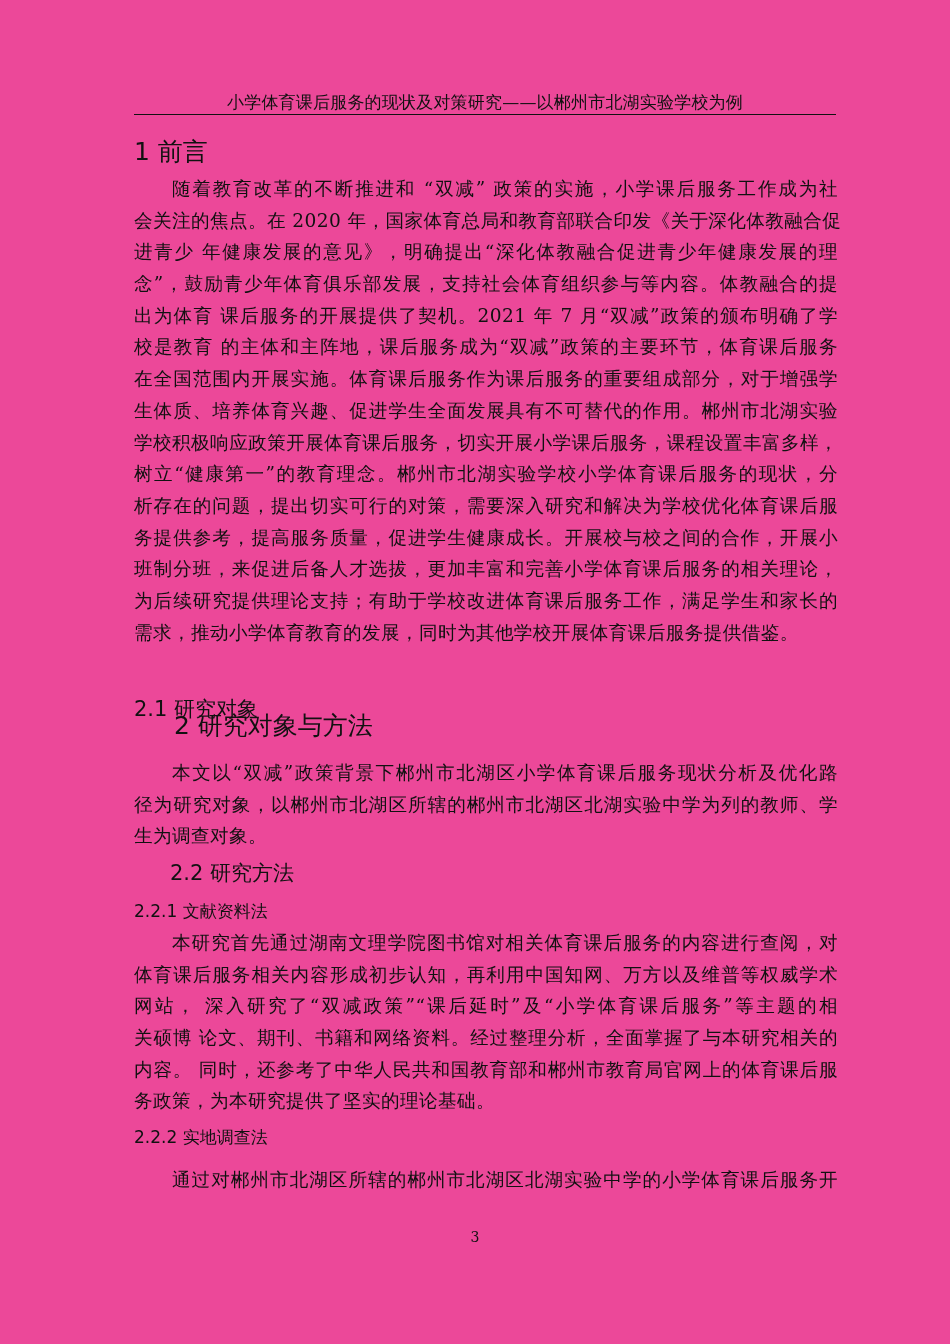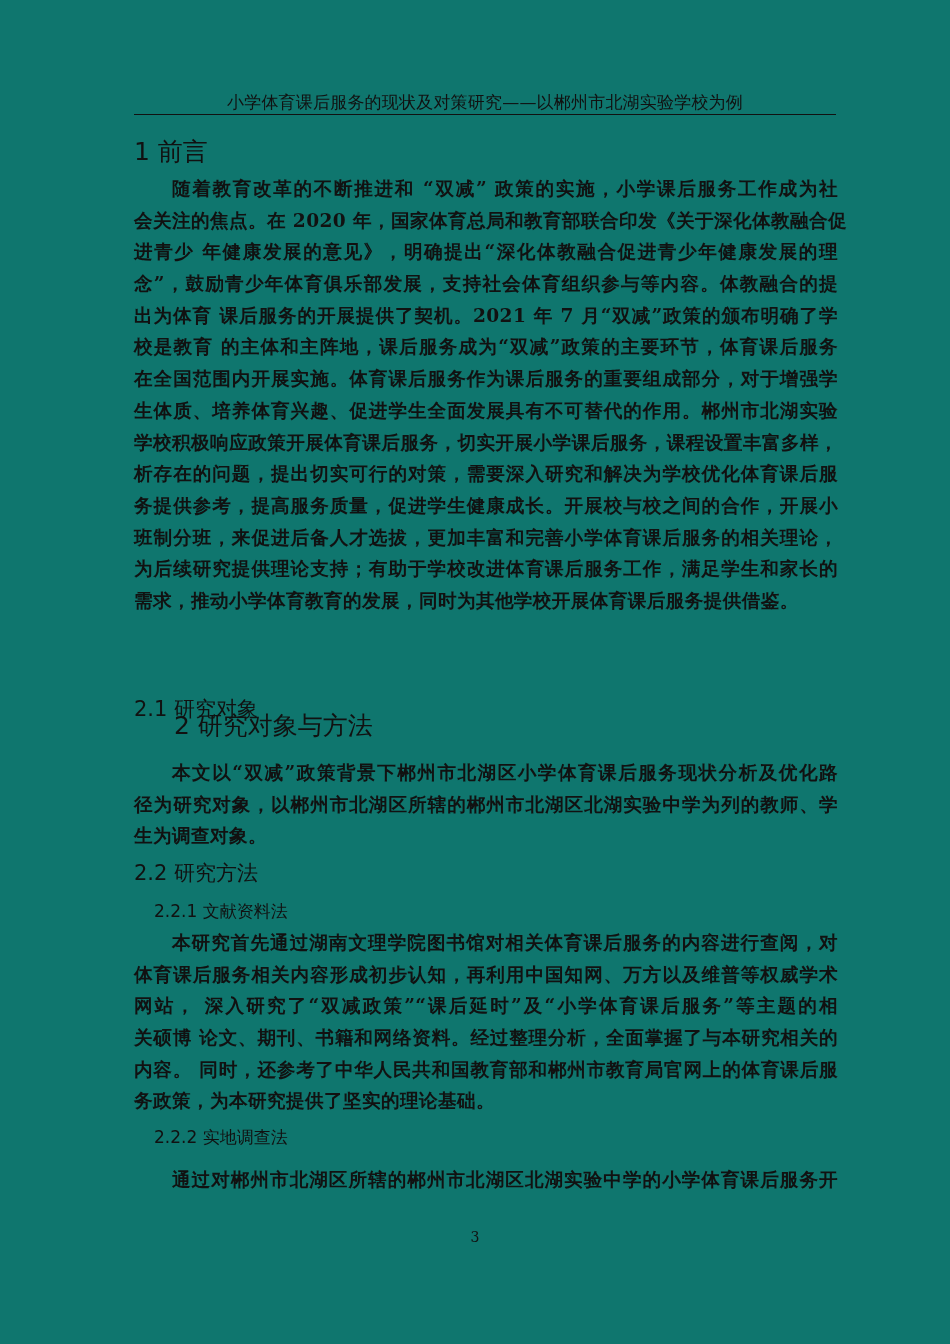--- a/index.html
+++ b/index.html
@@ -1,31 +1,31 @@
 <!DOCTYPE html>
 <html><head>
 <meta charset="utf-8">
 <style>
   html, body { margin: 0; padding: 0; background: #ffffff; }
   body { width: 950px; height: 1344px; position: relative; overflow: hidden;
          font-family: "DejaVu Serif", "Liberation Serif", serif; color: #111; }
-  .page { position: absolute; left: 0; top: 0; width: 950px; height: 1344px; background: #0f766e; }
+  .page { position: absolute; left: 0; top: 0; width: 950px; height: 1344px; background: #ec4899; }
   .header { position: absolute; left: 134px; top: 91px; width: 702px; text-align: center;
             font-size: 17px; line-height: 22px; letter-spacing: 0.2px; color: #111; }
   .header-rule { position: absolute; left: 134px; top: 114px; width: 702px; height: 0;
                  border-top: 1px solid #111; }
   .h1 { position: absolute; left: 134px; font-family: "DejaVu Sans", "Liberation Sans", sans-serif;
         font-size: 25px; line-height: 30px; color: #111; }
   .h2 { position: absolute; left: 134px; font-family: "DejaVu Sans", "Liberation Sans", sans-serif;
         font-size: 21px; line-height: 26px; color: #111; }
   .h3 { position: absolute; left: 134px; font-family: "DejaVu Sans", "Liberation Sans", sans-serif;
-        font-size: 17px; line-height: 22px; color: #111; margin-left: 20px; }
+        font-size: 17px; line-height: 22px; color: #111; }
   .para { position: absolute; left: 134px; width: 704px; }
   .line { height: 31.7px; line-height: 31.7px; font-size: 18.6px; white-space: nowrap;
-          text-align: justify; text-align-last: justify; letter-spacing: 0.4px; font-weight: bold; }
+          text-align: justify; text-align-last: justify; letter-spacing: 0.4px; }
   .line.first { padding-left: 38px; }
   .line.last { text-align-last: left; }
   .page-number { position: absolute; left: 0; width: 950px; top: 1229px; text-align: center;
                  font-size: 14px; color: #111; }
 </style>
 </head>
 <body>
 
 <div class="page">
 
@@ -36,37 +36,38 @@
   <div class="para" style="top:173px;">
     <div class="line first">随着教育改革的不断推进和 “双减” 政策的实施，小学课后服务工作成为社</div>
     <div class="line">会关注的焦点。在 2020 年，国家体育总局和教育部联合印发《关于深化体教融合促</div>
     <div class="line">进青少 年健康发展的意见》，明确提出“深化体教融合促进青少年健康发展的理</div>
     <div class="line">念”，鼓励青少年体育俱乐部发展，支持社会体育组织参与等内容。体教融合的提</div>
     <div class="line">出为体育 课后服务的开展提供了契机。2021 年 7 月“双减”政策的颁布明确了学</div>
     <div class="line">校是教育 的主体和主阵地，课后服务成为“双减”政策的主要环节，体育课后服务</div>
     <div class="line">在全国范围内开展实施。体育课后服务作为课后服务的重要组成部分，对于增强学</div>
     <div class="line">生体质、培养体育兴趣、促进学生全面发展具有不可替代的作用。郴州市北湖实验</div>
     <div class="line">学校积极响应政策开展体育课后服务，切实开展小学课后服务，课程设置丰富多样，</div>
+    <div class="line">树立“健康第一”的教育理念。郴州市北湖实验学校小学体育课后服务的现状，分</div>
     <div class="line">析存在的问题，提出切实可行的对策，需要深入研究和解决为学校优化体育课后服</div>
     <div class="line">务提供参考，提高服务质量，促进学生健康成长。开展校与校之间的合作，开展小</div>
     <div class="line">班制分班，来促进后备人才选拔，更加丰富和完善小学体育课后服务的相关理论，</div>
     <div class="line">为后续研究提供理论支持；有助于学校改进体育课后服务工作，满足学生和家长的</div>
     <div class="line last">需求，推动小学体育教育的发展，同时为其他学校开展体育课后服务提供借鉴。</div>
   </div>
 
   <div class="h1" style="top:711px;margin-left:40px;">2 研究对象与方法</div>
 
   <div class="h2" style="top:696px;">2.1 研究对象</div>
   <div class="para" style="top:757px;">
     <div class="line first">本文以“双减”政策背景下郴州市北湖区小学体育课后服务现状分析及优化路</div>
     <div class="line">径为研究对象，以郴州市北湖区所辖的郴州市北湖区北湖实验中学为列的教师、学</div>
     <div class="line last">生为调查对象。</div>
   </div>
 
-  <div class="h2" style="top:860px;">2.2 研究方法</div>
+  <div class="h2" style="top:860px;margin-left:36px;">2.2 研究方法</div>
 
   <div class="h3" style="top:900px;">2.2.1 文献资料法</div>
   <div class="para" style="top:927px;">
     <div class="line first">本研究首先通过湖南文理学院图书馆对相关体育课后服务的内容进行查阅，对</div>
     <div class="line">体育课后服务相关内容形成初步认知，再利用中国知网、万方以及维普等权威学术</div>
     <div class="line">网站， 深入研究了“双减政策”“课后延时”及“小学体育课后服务”等主题的相</div>
     <div class="line">关硕博 论文、期刊、书籍和网络资料。经过整理分析，全面掌握了与本研究相关的</div>
     <div class="line">内容。 同时，还参考了中华人民共和国教育部和郴州市教育局官网上的体育课后服</div>
     <div class="line last">务政策，为本研究提供了坚实的理论基础。</div>
   </div>

